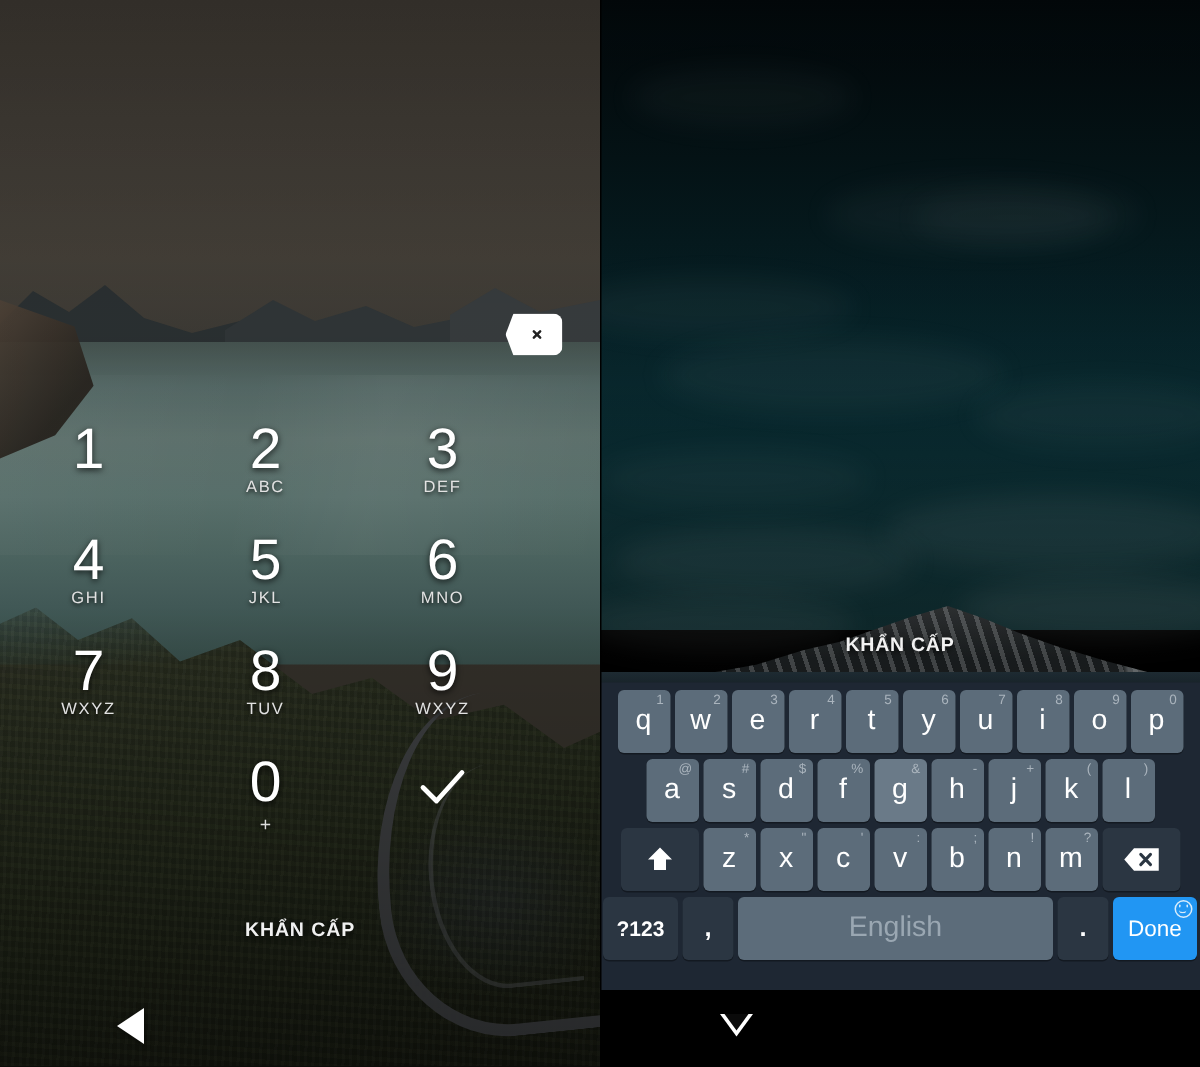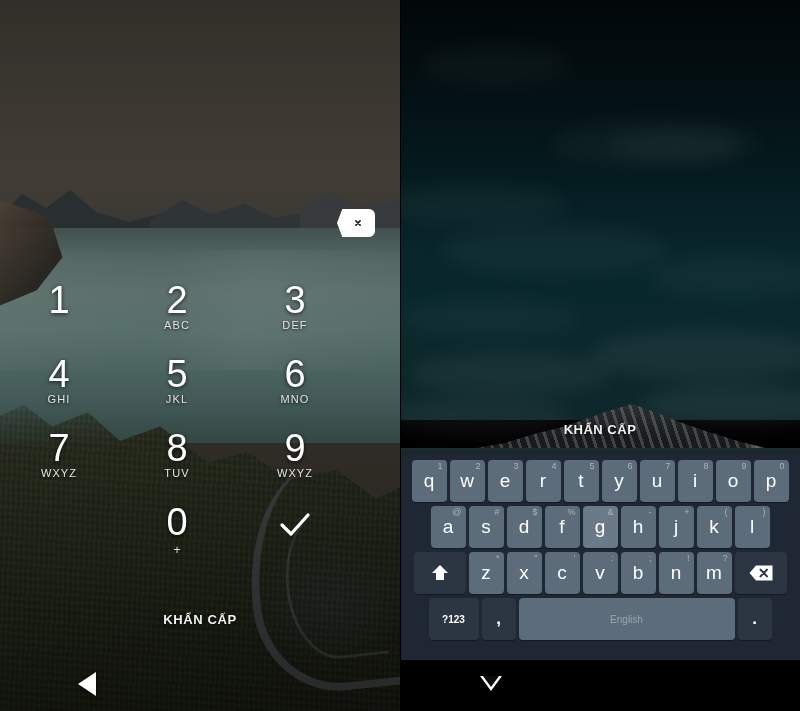--- a/index.html
+++ b/index.html
@@ -195,25 +195,25 @@
   }
   .key .sup{
     position:absolute; top:1px; right:4px;
     font-size:9px; color:#aab4bd; font-weight:400;
   }
   .key.sel{ background:#6a7a88; }
   .key.sel .lbl{ text-decoration:underline; }
   .key.dark{ background:#2b3642; }
   .key.shift{ width:52px; }
   .key.bksp{ width:52px; }
-  .key.sym{ width:50px; font-size:10px; font-weight:700; }
+  .key.sym{ width:50px; font-size:14px; font-weight:700; }
   .key.comma{ width:34px; font-size:17px; font-weight:700; }
   .key.space{
     flex:1; max-width:216px; background:#5c6c7a;
-    color:#9aa7b2; font-size:10px;
+    color:#9aa7b2; font-size:19px;
   }
   .key.period{ width:34px; font-size:17px; font-weight:700; }
   .key.done{
     width:56px; background:#2196f3; color:#fff; font-size:15px; font-weight:400;
   }
   .key.done .emo{
     position:absolute; top:2px; right:3px; width:12px; height:12px;
     border:1.4px solid #d8ecfb; border-radius:50%;
   }
   .key.done .emo::before,
@@ -479,20 +479,26 @@
             <path d="M12.5 5.6 L19 12.4 M19 5.6 L12.5 12.4" stroke="#2b3642" stroke-width="2" stroke-linecap="round"></path>
           </svg>
         </div>
       </div>
 
       <div class="kb-row">
         <div class="key dark sym">?123</div>
         <div class="key dark comma">,</div>
         <div class="key space">English</div>
         <div class="key dark period">.</div>
+        <div class="key done">
+          <span class="emo">
+                <i></i>
+              </span>
+          <span class="lbl">Done</span>
+        </div>
       </div>
 
     </div>
     <div class="nav-right"></div>
     <div class="nav-down"></div>
     <div class="nav-down-in"></div>
    </div>
   </div>
 
   <div class="split"></div>

